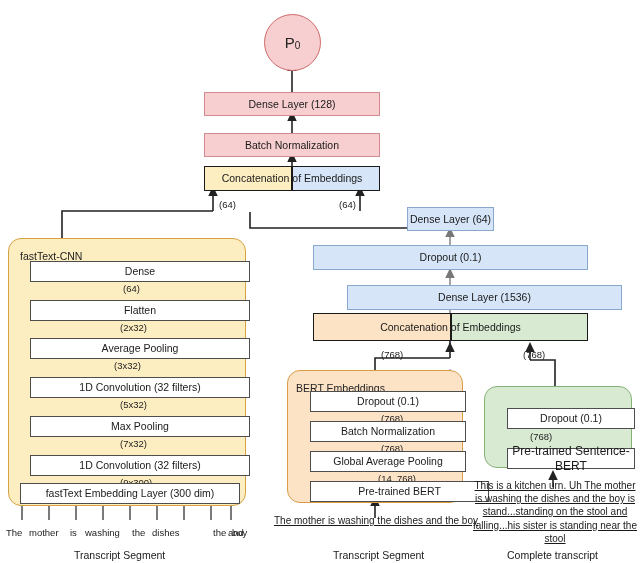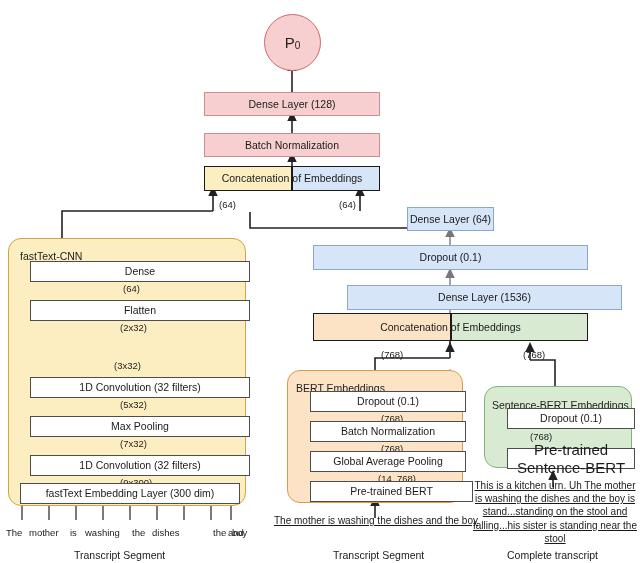--- a/index.html
+++ b/index.html
@@ -123,20 +123,23 @@
   <div class="box plain" style="left:17px;top:261px;width:220px;height:21px;">
     <span>Dense</span>
   </div>
   <div class="lbl" style="left:123px;top:283px;">(64)</div>
 
   <div class="box plain" style="left:17px;top:300px;width:220px;height:21px;">
     <span>Flatten</span>
   </div>
   <div class="lbl" style="left:120px;top:322px;">(2x32)</div>
 
+  <div class="box plain" style="left:17px;top:338px;width:220px;height:21px;">
+    <span>Average Pooling</span>
+  </div>
   <div class="lbl" style="left:114px;top:360px;">(3x32)</div>
 
   <div class="box plain" style="left:17px;top:377px;width:220px;height:21px;">
     <span>1D Convolution (32 filters)</span>
   </div>
   <div class="lbl" style="left:120px;top:399px;">(5x32)</div>
 
   <div class="box plain" style="left:17px;top:416px;width:220px;height:21px;">
     <span>Max Pooling</span>
   </div>
@@ -195,35 +198,34 @@
   <div class="box plain" style="left:297px;top:421px;width:156px;height:21px;">
     <span>Batch Normalization</span>
   </div>
   <div class="lbl" style="left:381px;top:443px;">(768)</div>
 
   <div class="box plain" style="left:297px;top:451px;width:156px;height:21px;">
     <span>Global Average Pooling</span>
   </div>
   <div class="lbl" style="left:378px;top:473px;">(14, 768)</div>
 
-  <div class="box plain" style="left:297px;top:481px;width:163px;height:21px;">
+  <div class="box plain" style="left:297px;top:481px;width:179px;height:21px;">
     <span>Pre-trained BERT</span>
   </div>
 
   <div class="txt" style="left:262px;top:514px;width:228px;">The mother is washing the dishes and the boy</div>
   <div class="cap" style="left:333px;top:549px;">Transcript Segment</div>
 
   <div class="group" style="left:484px;top:386px;width:148px;height:82px;background:#d9ead3;border-color:#85b177;"></div>
-  <div class="grp-title" style="left:492px;top:391px;">Sentence-BERT Embeddings</div>
 
   <div class="box plain" style="left:494px;top:408px;width:128px;height:21px;">
     <span>Dropout (0.1)</span>
   </div>
   <div class="lbl" style="left:530px;top:431px;">(768)</div>
 
   <div class="box plain" style="left:494px;top:448px;width:128px;height:21px;">
-    <span style="font-size:15px;">Pre-trained Sentence-BERT</span>
+    <span style="font-size:12px;">Pre-trained Sentence-BERT</span>
   </div>
 
   <div class="txt" style="left:470px;top:479px;width:170px;">This is a kitchen urn. Uh The mother is washing the dishes and the boy is stand...standing on the stool and falling...his sister is standing near the stool</div>
   <div class="cap" style="left:507px;top:549px;">Complete transcript</div>
 
 </div>
 
 </body></html>

